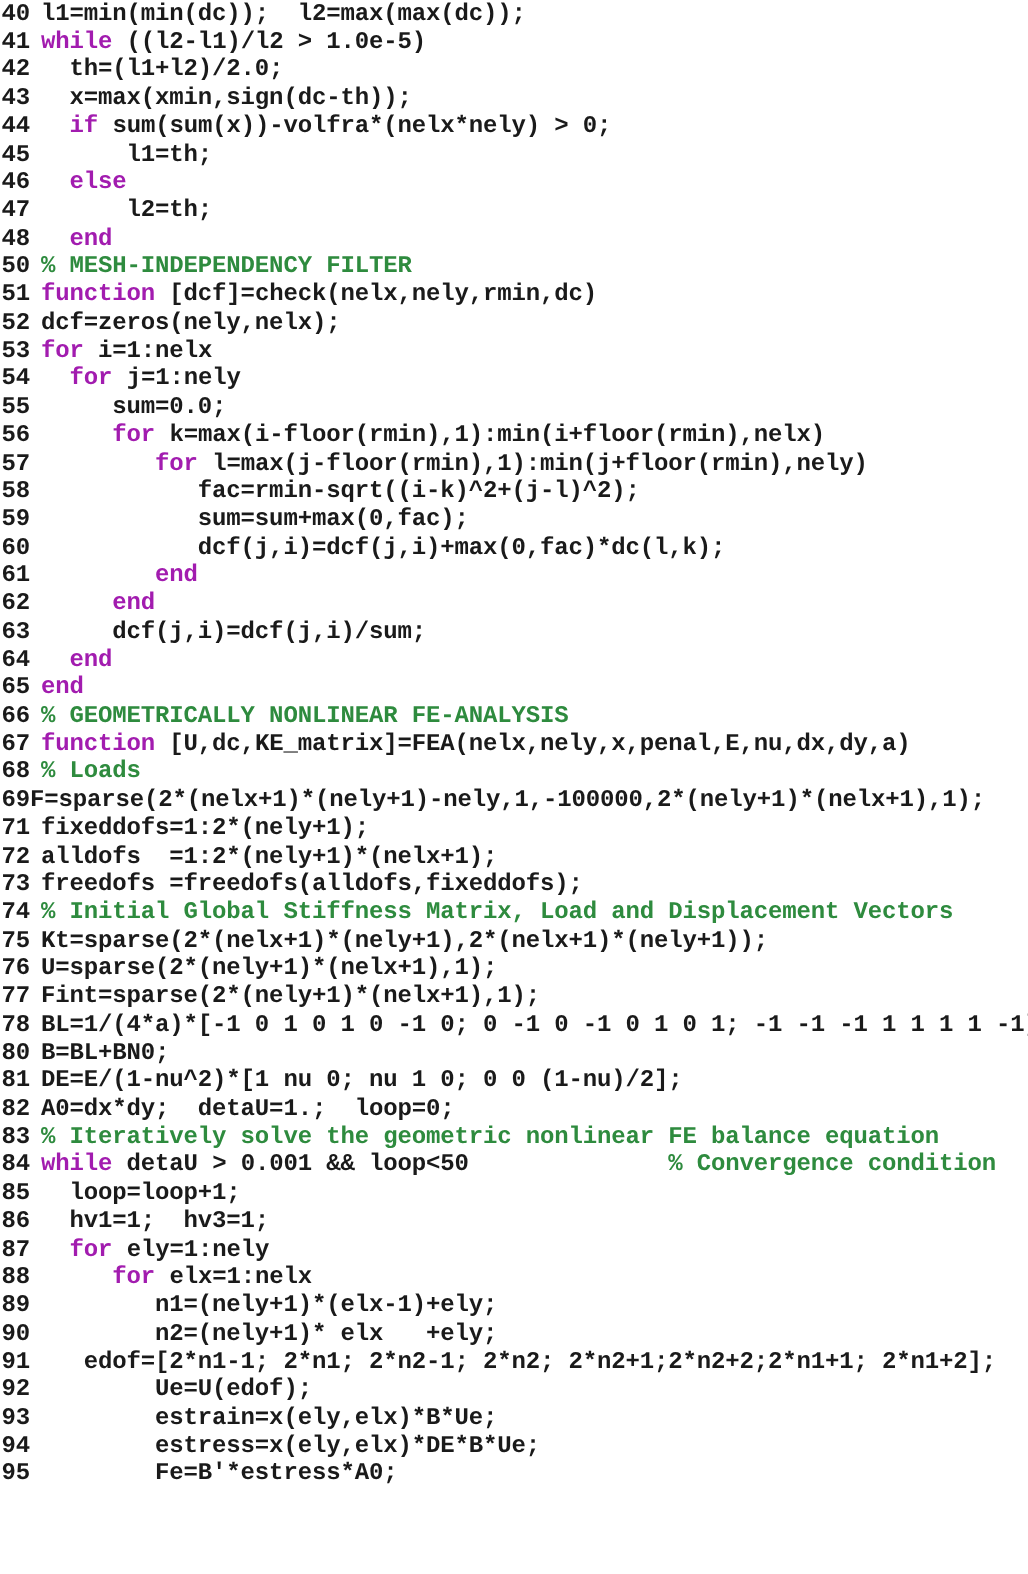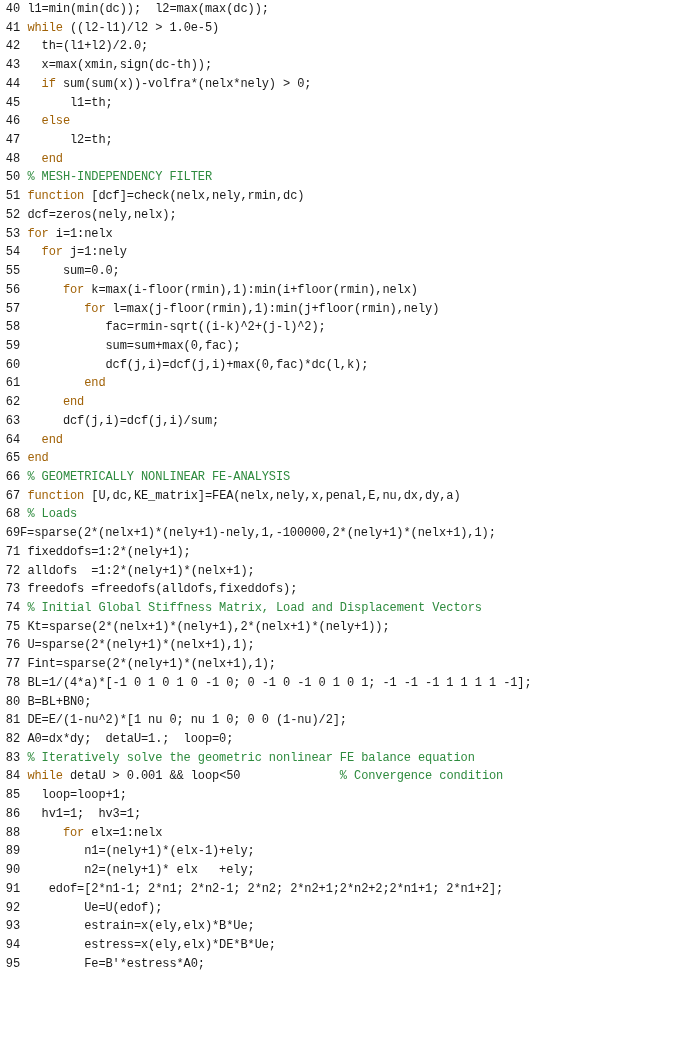--- a/index.html
+++ b/index.html
@@ -18,46 +18,47 @@
     width: 685px;
     height: 1049px;
     box-sizing: border-box;
     padding: 0px 0 0 0;
     background: #ffffff;
   }
   .code-line {
     display: block;
     white-space: pre;
     font-family: "Liberation Mono", "DejaVu Sans Mono", monospace;
-    font-size: 12px;
+    font-size: 16px;
     line-height: 18.72px;
     height: 18.72px;
     color: #1a1a1a;
     letter-spacing: -0.1px;
+    font-weight: bold;
   }
   .ln {
     display: inline-block;
     width: 20px;
     text-align: right;
     color: #1a1a1a;
     font-family: "Liberation Mono", "DejaVu Sans Mono", monospace;
   }
   .gap {
     display: inline-block;
     width: 7.4px;
   }
   .gap-none {
     display: inline-block;
     width: 0px;
   }
   .code-text {
     display: inline;
     white-space: pre;
   }
-  .tok-kw { color: #a16207; }
+  .tok-kw { color: #a21caf; }
   .tok-cmt { color: #2e8b3e; }
   .tok-plain { color: #1a1a1a; }
 </style>
 </head>
 <body>
 
 <div id="code-listing">
     <div class="code-line"><span class="ln">40</span><span class="gap"></span><span class="code-text tok-plain">l1=min(min(dc));  l2=max(max(dc));</span></div>
     <div class="code-line"><span class="ln">41</span><span class="gap"></span><span class="code-text tok-kw">while</span><span class="code-text tok-plain"> ((l2-l1)/l2 &gt; 1.0e-5)</span></div>
     <div class="code-line"><span class="ln">42</span><span class="gap"></span><span class="code-text tok-plain">  th=(l1+l2)/2.0;</span></div>
@@ -95,20 +96,21 @@
     <div class="code-line"><span class="ln">76</span><span class="gap"></span><span class="code-text tok-plain">U=sparse(2*(nely+1)*(nelx+1),1);</span></div>
     <div class="code-line"><span class="ln">77</span><span class="gap"></span><span class="code-text tok-plain">Fint=sparse(2*(nely+1)*(nelx+1),1);</span></div>
     <div class="code-line"><span class="ln">78</span><span class="gap"></span><span class="code-text tok-plain">BL=1/(4*a)*[-1 0 1 0 1 0 -1 0; 0 -1 0 -1 0 1 0 1; -1 -1 -1 1 1 1 1 -1];</span></div>
     <div class="code-line"><span class="ln">80</span><span class="gap"></span><span class="code-text tok-plain">B=BL+BN0;</span></div>
     <div class="code-line"><span class="ln">81</span><span class="gap"></span><span class="code-text tok-plain">DE=E/(1-nu^2)*[1 nu 0; nu 1 0; 0 0 (1-nu)/2];</span></div>
     <div class="code-line"><span class="ln">82</span><span class="gap"></span><span class="code-text tok-plain">A0=dx*dy;  detaU=1.;  loop=0;</span></div>
     <div class="code-line"><span class="ln">83</span><span class="gap"></span><span class="code-text tok-cmt">% Iteratively solve the geometric nonlinear FE balance equation</span></div>
     <div class="code-line"><span class="ln">84</span><span class="gap"></span><span class="code-text tok-kw">while</span><span class="code-text tok-plain"> detaU &gt; 0.001 &amp;&amp; loop&lt;50              </span><span class="code-text tok-cmt">% Convergence condition</span></div>
     <div class="code-line"><span class="ln">85</span><span class="gap"></span><span class="code-text tok-plain">  loop=loop+1;</span></div>
     <div class="code-line"><span class="ln">86</span><span class="gap"></span><span class="code-text tok-plain">  hv1=1;  hv3=1;</span></div>
+    <div class="code-line"><span class="ln">87</span><span class="gap"></span><span class="code-text tok-plain">  </span><span class="code-text tok-kw">for</span><span class="code-text tok-plain"> ely=1:nely</span></div>
     <div class="code-line"><span class="ln">88</span><span class="gap"></span><span class="code-text tok-plain">     </span><span class="code-text tok-kw">for</span><span class="code-text tok-plain"> elx=1:nelx</span></div>
     <div class="code-line"><span class="ln">89</span><span class="gap"></span><span class="code-text tok-plain">        n1=(nely+1)*(elx-1)+ely;</span></div>
     <div class="code-line"><span class="ln">90</span><span class="gap"></span><span class="code-text tok-plain">        n2=(nely+1)* elx   +ely;</span></div>
     <div class="code-line"><span class="ln">91</span><span class="gap"></span><span class="code-text tok-plain">   edof=[2*n1-1; 2*n1; 2*n2-1; 2*n2; 2*n2+1;2*n2+2;2*n1+1; 2*n1+2];</span></div>
     <div class="code-line"><span class="ln">92</span><span class="gap"></span><span class="code-text tok-plain">        Ue=U(edof);</span></div>
     <div class="code-line"><span class="ln">93</span><span class="gap"></span><span class="code-text tok-plain">        estrain=x(ely,elx)*B*Ue;</span></div>
     <div class="code-line"><span class="ln">94</span><span class="gap"></span><span class="code-text tok-plain">        estress=x(ely,elx)*DE*B*Ue;</span></div>
     <div class="code-line"><span class="ln">95</span><span class="gap"></span><span class="code-text tok-plain">        Fe=B'*estress*A0;</span></div>
   </div>
 

